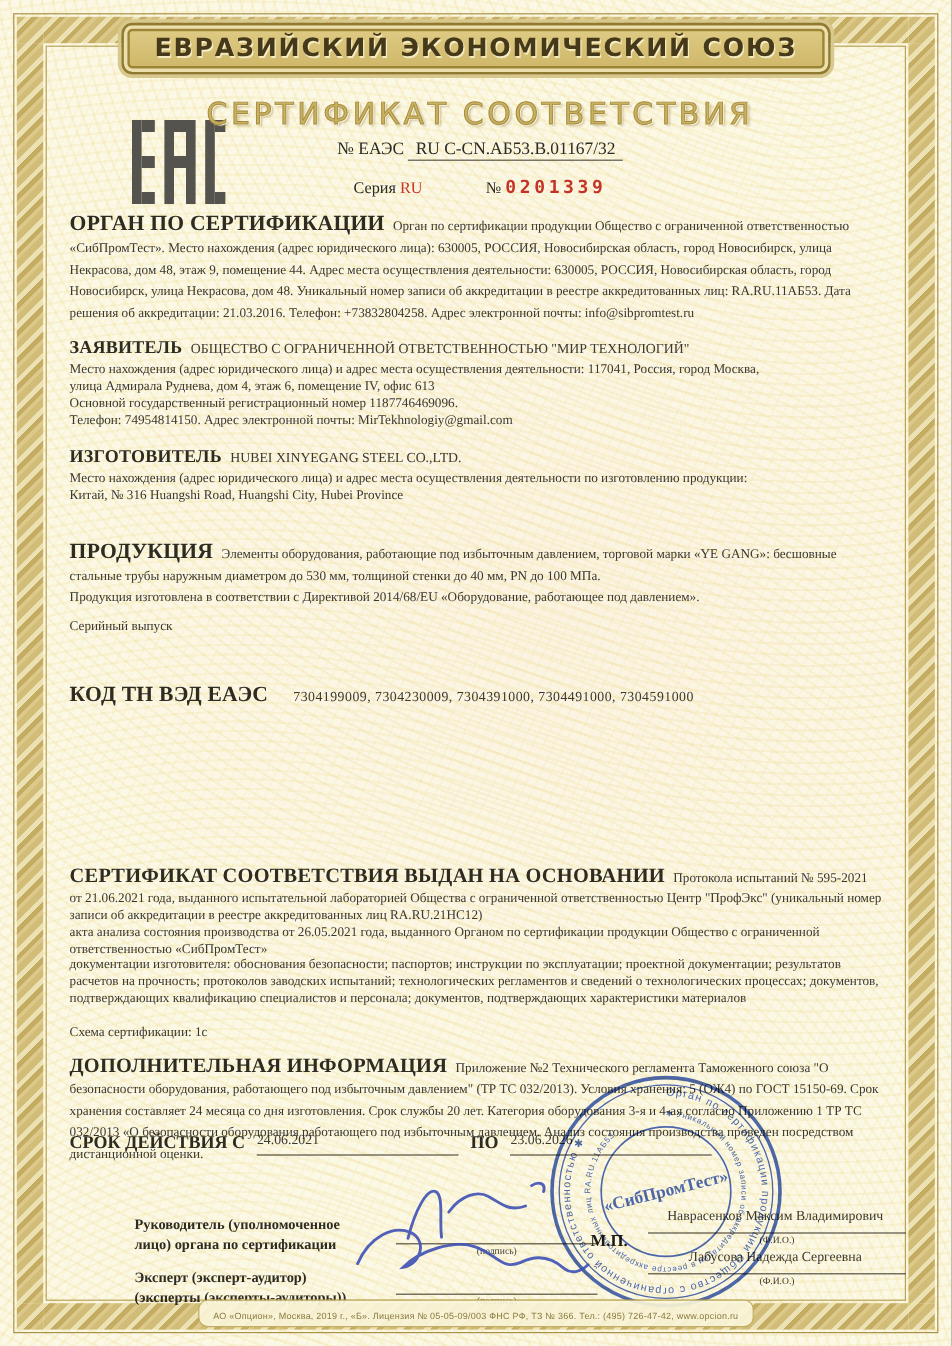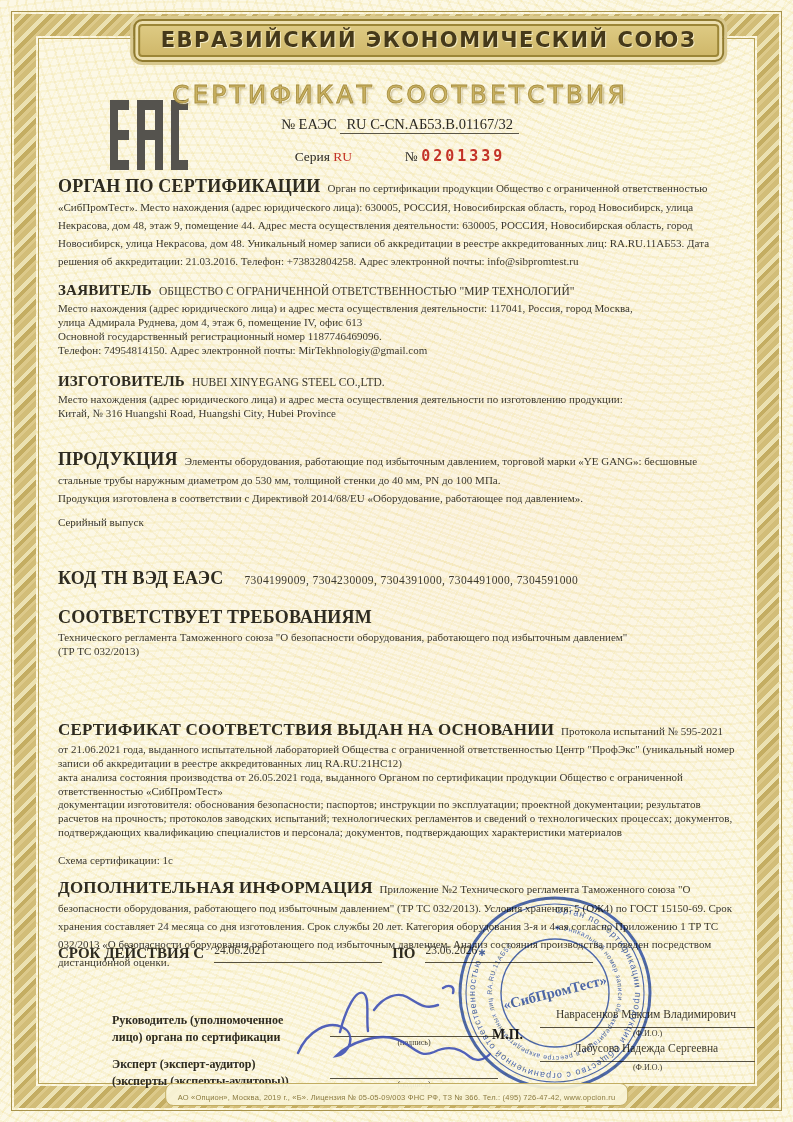--- a/index.html
+++ b/index.html
@@ -17,21 +17,21 @@
   .frame-band{position:absolute;inset:14px;border:22px solid transparent;
     border-image:repeating-linear-gradient(135deg,#d2bd78 0 5px,#ebe1b2 5px 9px,#c4ad62 9px 13px,#dcc98a 13px 16px) 22;
     pointer-events:none;}
   .frame-inner{position:absolute;inset:38px;border:1px solid #b8a359;pointer-events:none;}
 
   .banner{
     position:absolute;top:19px;left:50%;transform:translateX(-50%);z-index:6;
     background:linear-gradient(#e0cd87,#cdb566);
     border:2px solid #8f7a2f;border-radius:9px;
     box-shadow:inset 0 0 0 3px #ecdfae, inset 0 0 0 5px #9c8636, 0 0 0 3px #d8c88e;
-    padding:7px 26px 8px;white-space:nowrap;margin-left:32px;
+    padding:7px 26px 8px;white-space:nowrap;
   }
   .banner span{
     font-family:"DejaVu Sans", sans-serif;font-weight:bold;font-size:21px;letter-spacing:1.5px;
     color:#45391a;text-shadow:1px 1px 0 rgba(255,250,220,.75);
   }
   .eac{position:absolute;left:110px;top:98px;z-index:5;}
   .hdr-center{position:absolute;left:120px;width:560px;text-align:center;z-index:5;}
   .title{top:80px;font-family:"DejaVu Sans", sans-serif;font-weight:normal;font-size:25px;letter-spacing:3px;
     color:#c9b161;-webkit-text-stroke:.8px #a58d3f;
     text-shadow:1px 1px 0 rgba(255,252,235,.9), 2px 2px 2px rgba(140,118,48,.45);white-space:nowrap;}
@@ -142,25 +142,20 @@
 Продукция изготовлена в соответствии с Директивой 2014/68/EU «Оборудование, работающее под давлением».</span>
   </div>
   <div class="sec" style="top:512px">
     <span class="t">Серийный выпуск</span>
   </div>
 
   <div class="sec" style="top:568px">
     <span class="h h-mid">КОД ТН ВЭД ЕАЭС</span><span class="t codes">7304199009, 7304230009, 7304391000, 7304491000, 7304591000</span>
   </div>
 
-  <div class="sec" style="top:607px">
-    <span class="h h-mid">СООТВЕТСТВУЕТ ТРЕБОВАНИЯМ</span>
-    <span class="t block">Технического регламента Таможенного союза "О безопасности оборудования, работающего под избыточным давлением"
-(ТР ТС 032/2013)</span>
-  </div>
 
   <div class="sec" style="top:720px">
     <span class="h h-big">СЕРТИФИКАТ СООТВЕТСТВИЯ  ВЫДАН НА ОСНОВАНИИ</span><span class="t">Протокола испытаний № 595-2021</span>
     <span class="t block">от 21.06.2021 года, выданного испытательной лабораторией Общества с ограниченной ответственностью Центр "ПрофЭкс" (уникальный номер записи об аккредитации в реестре аккредитованных лиц RA.RU.21НС12)
 акта анализа состояния производства от 26.05.2021 года, выданного Органом по сертификации продукции Общество с ограниченной ответственностью «СибПромТест»
 документации изготовителя: обоснования безопасности; паспортов; инструкции по эксплуатации; проектной документации; результатов расчетов на прочность; протоколов заводских испытаний; технологических регламентов и сведений о технологических процессах; документов, подтверждающих квалификацию специалистов и персонала; документов, подтверждающих характеристики материалов</span>
   </div>
   <div class="sec" style="top:850px">
     <span class="t">Схема сертификации: 1с</span>
   </div>

